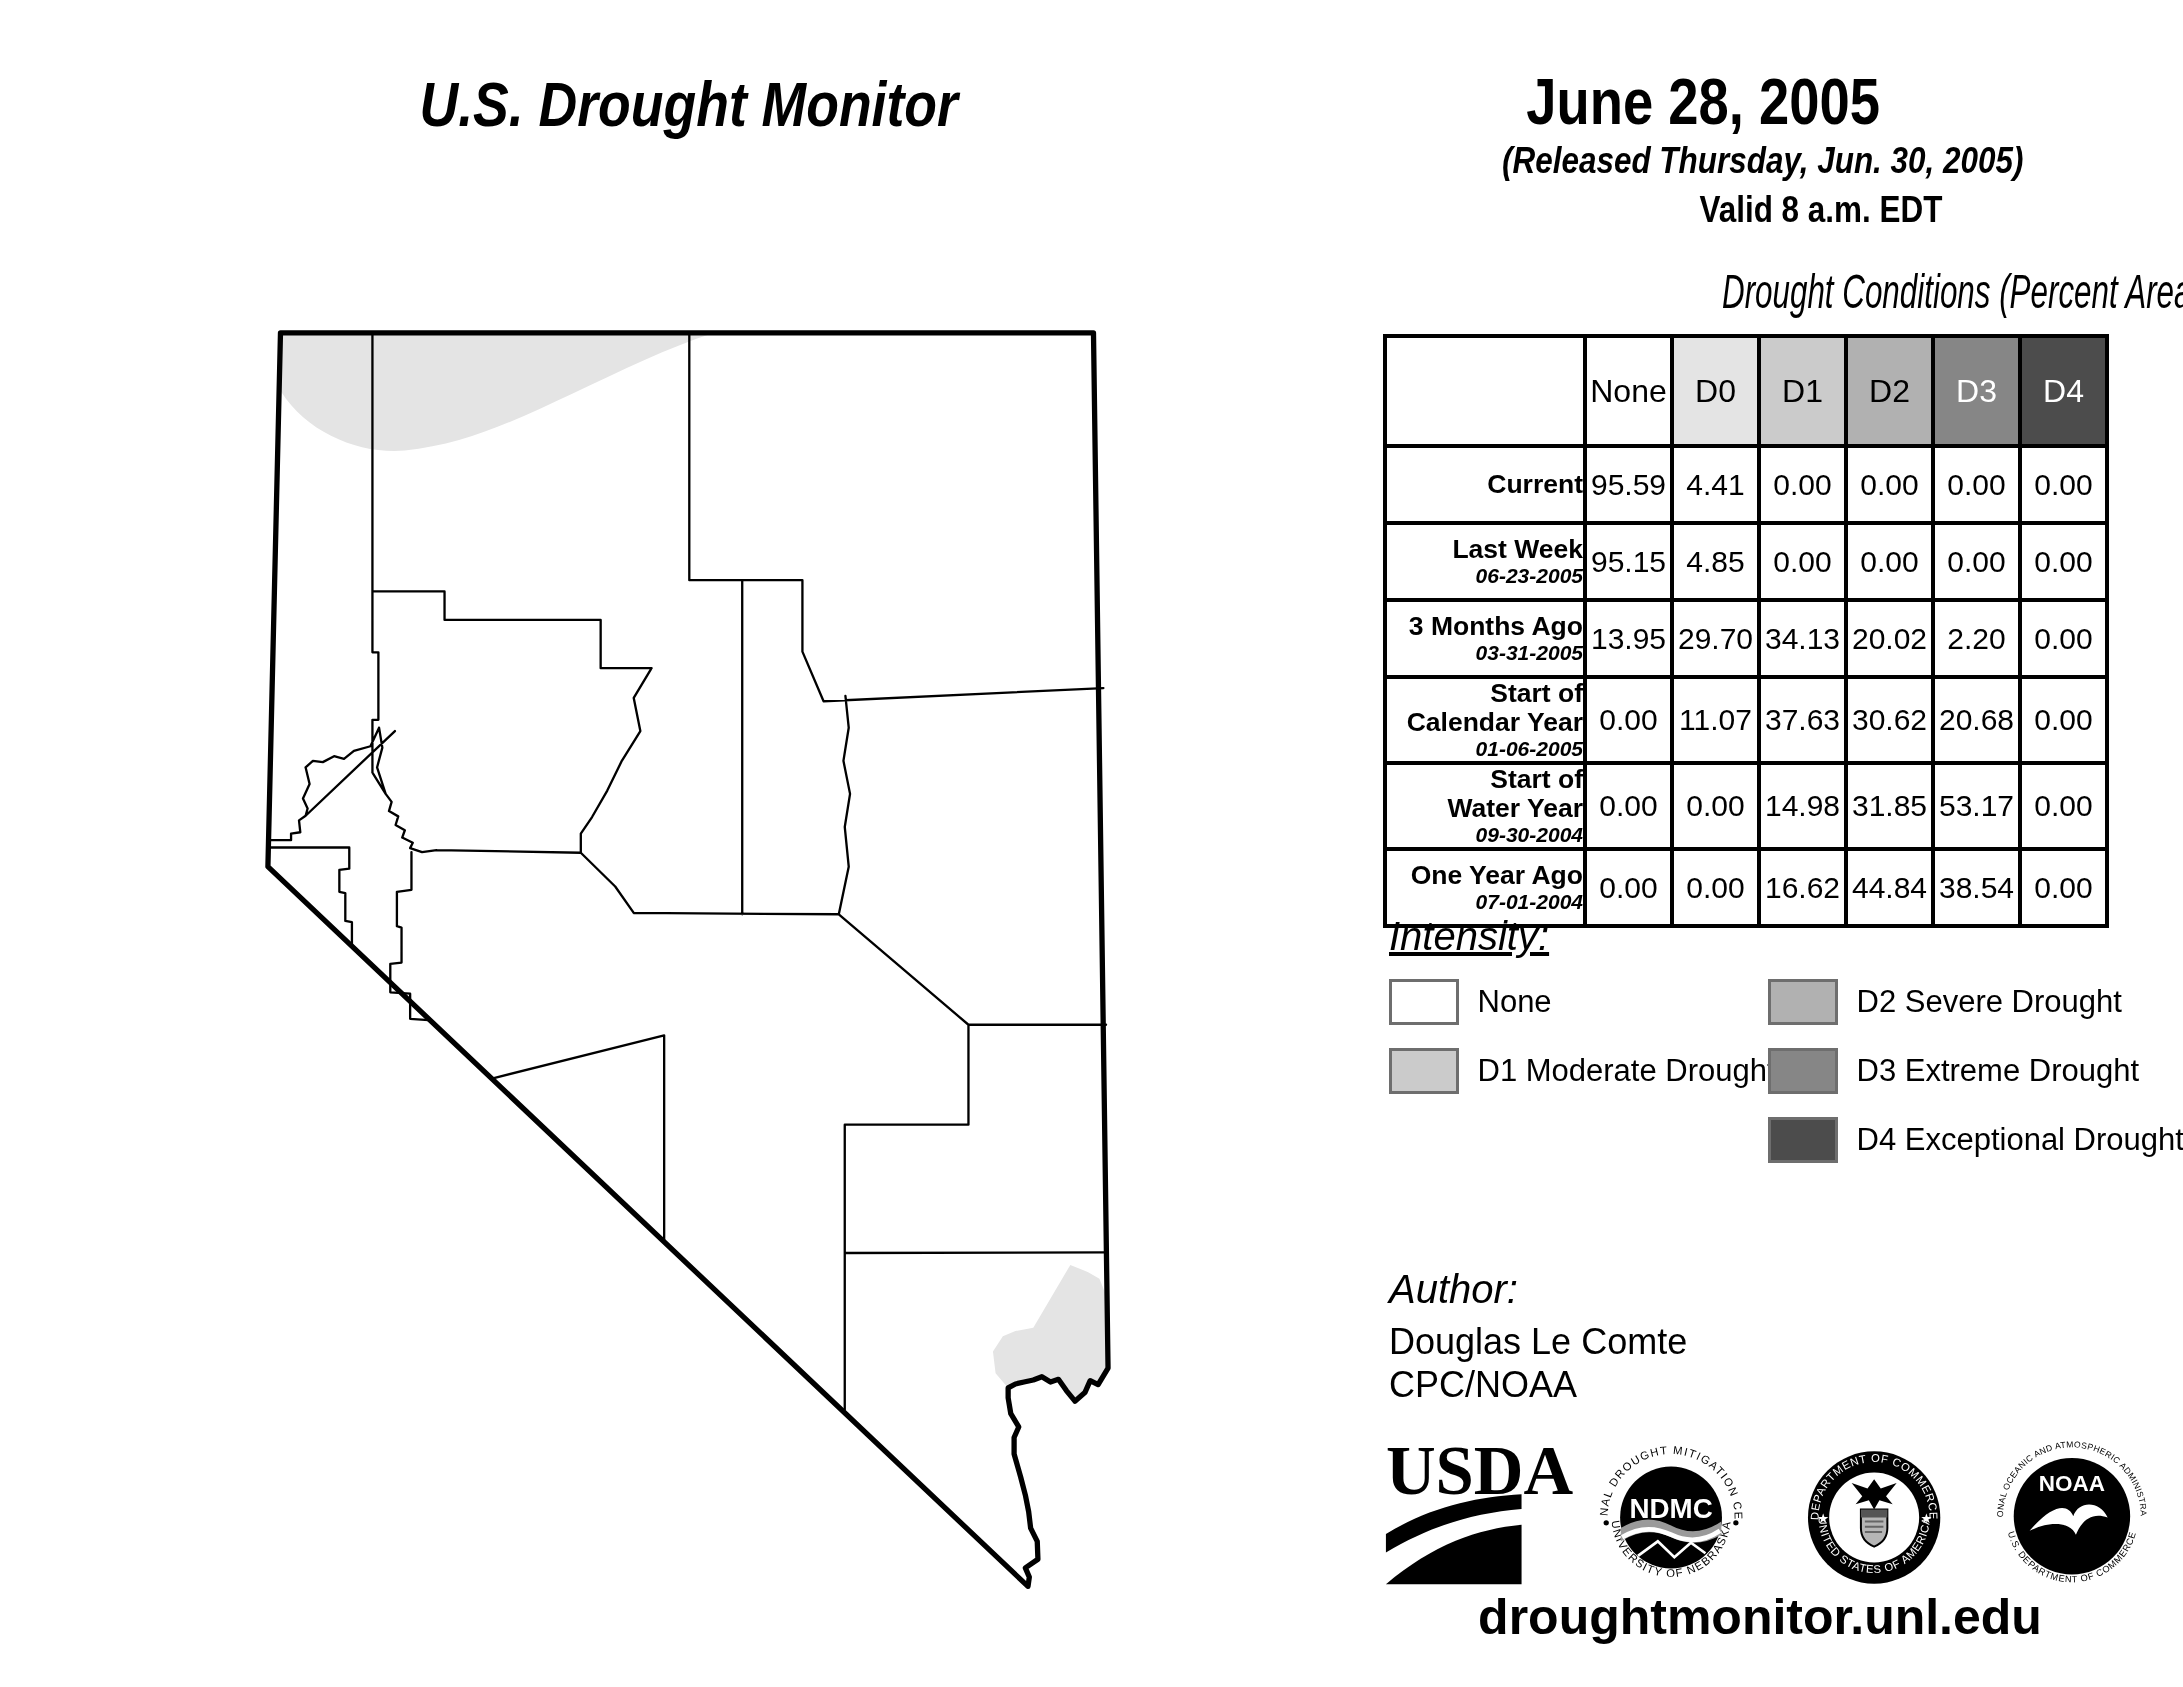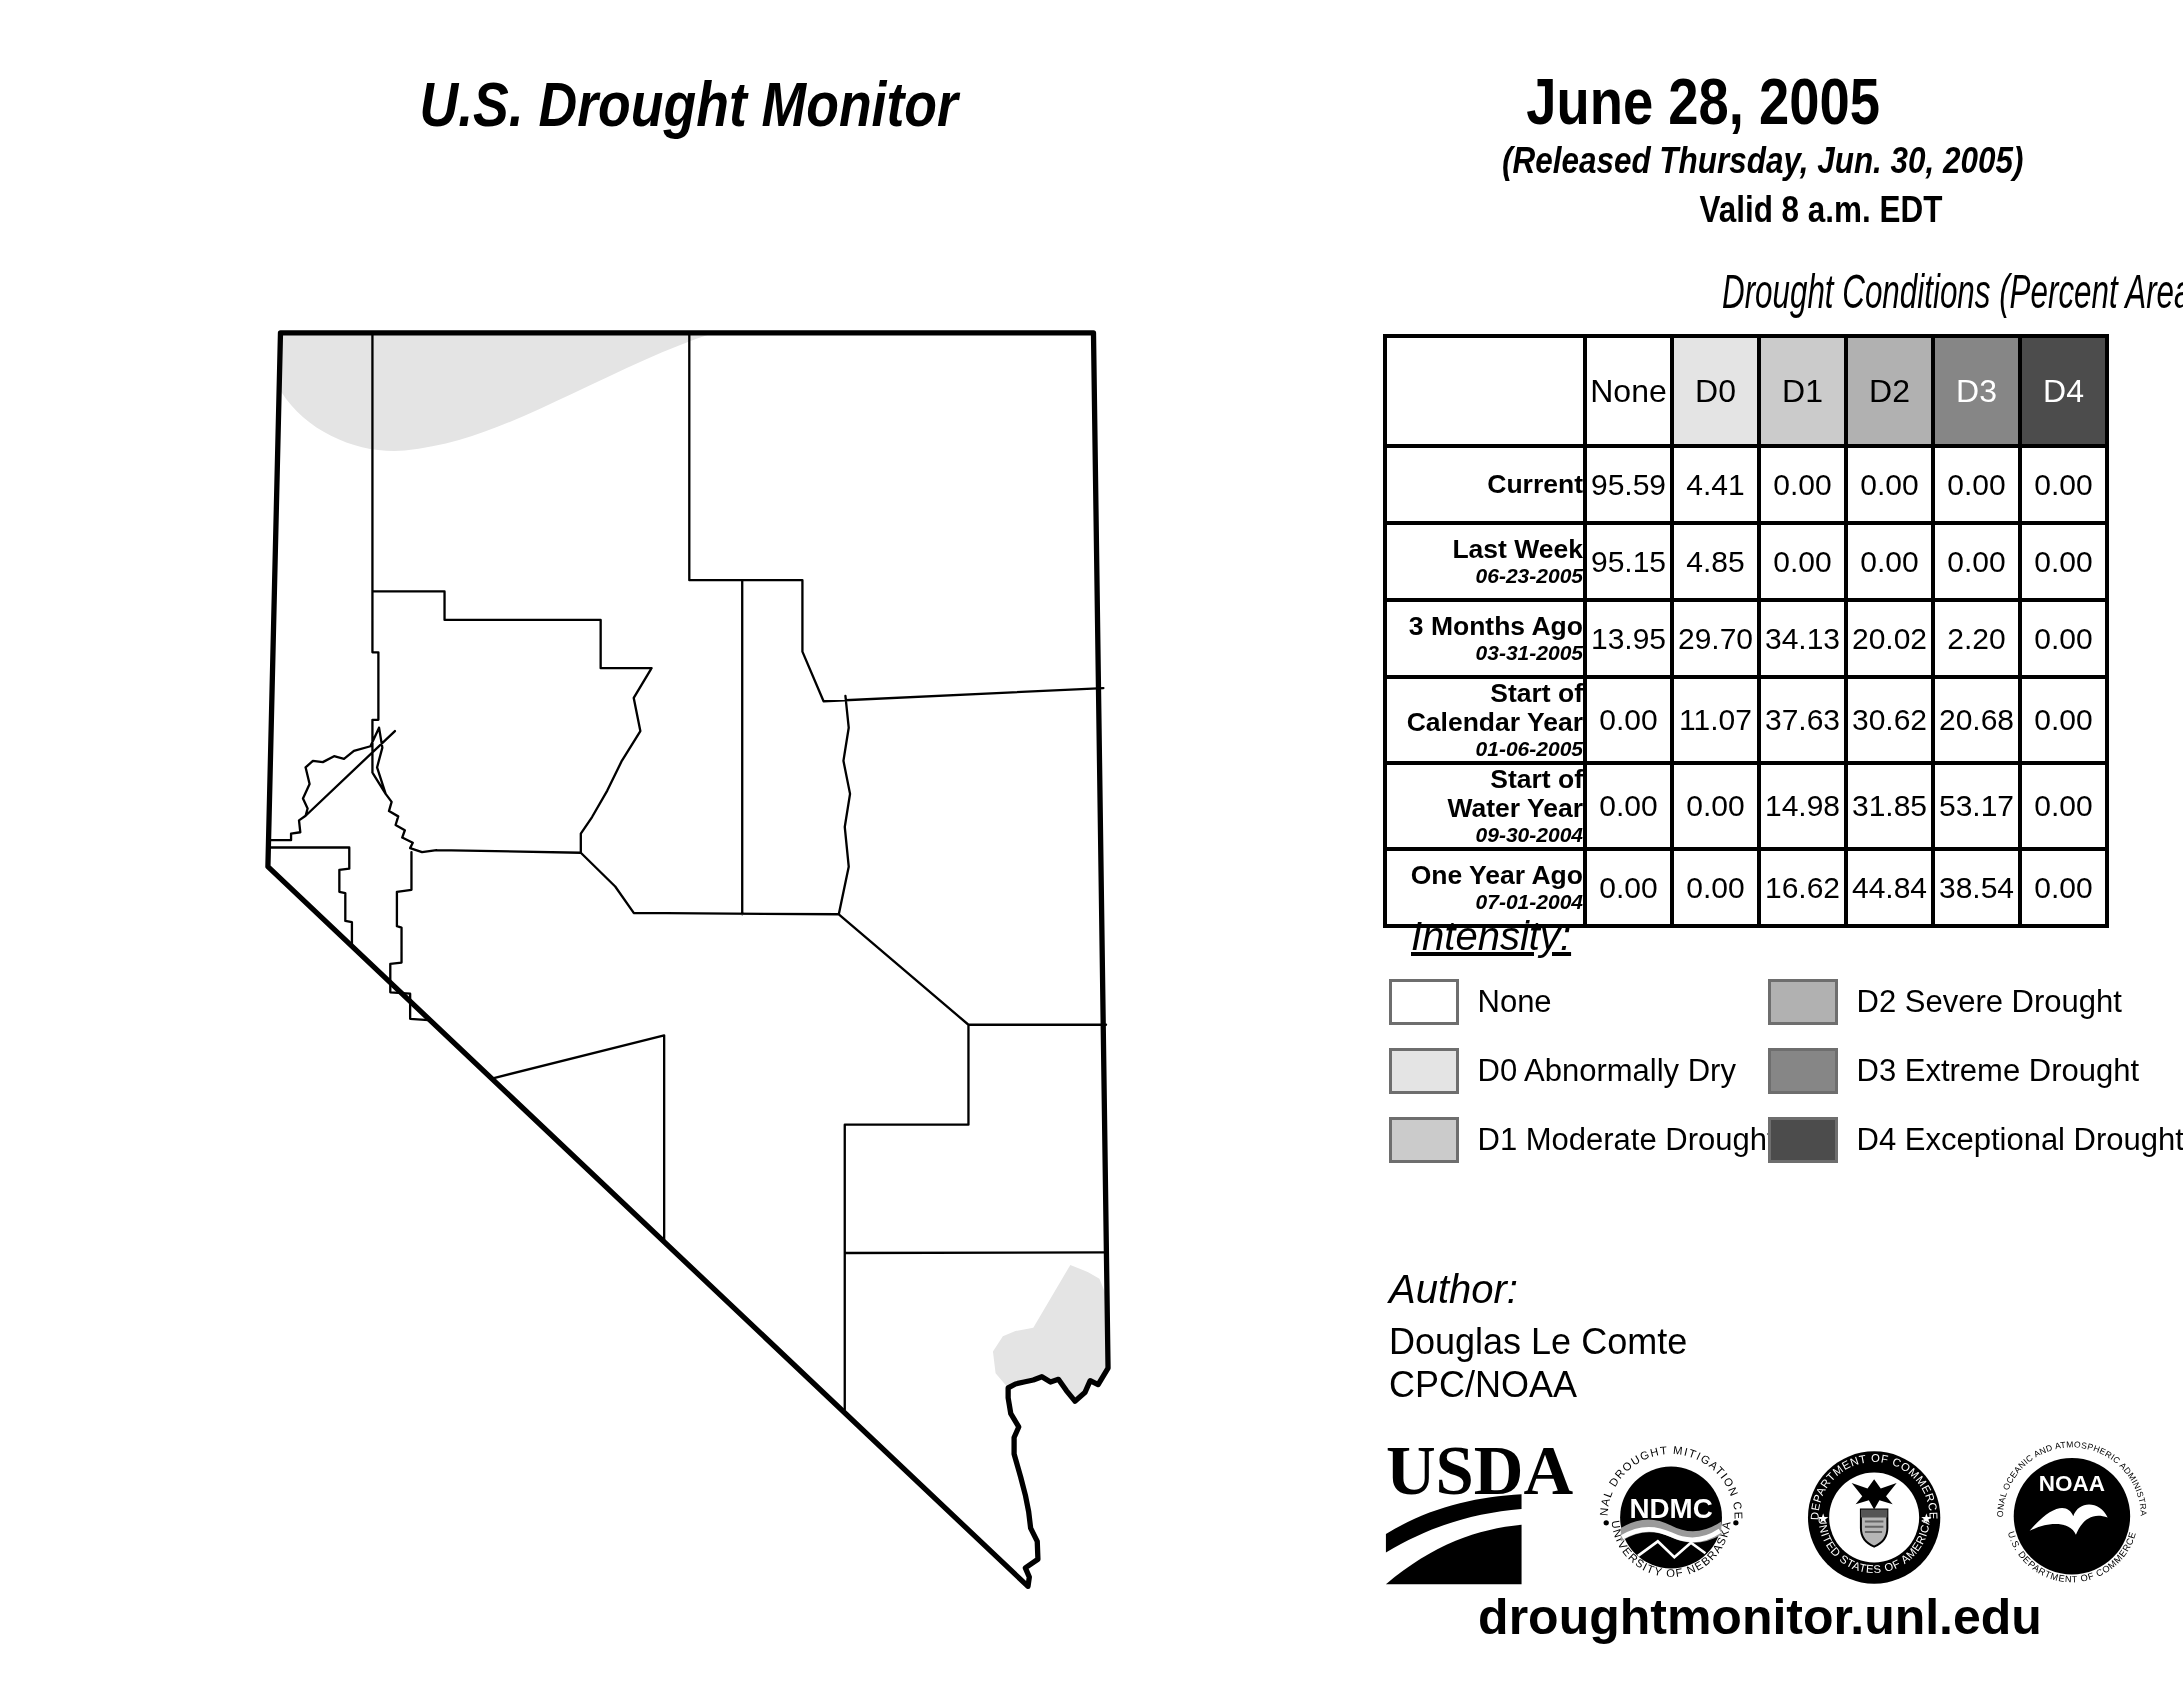--- a/index.html
+++ b/index.html
@@ -25,21 +25,21 @@
   th.corner{border:none;background:#fff;}
   th.light-text{color:#fff;}
   tr.hdr{height:110px;}
   tr.drow{height:77px;}
   td.lbl{width:196px;text-align:right;vertical-align:middle;background:#fff;}
   td.val{width:83px;text-align:center;vertical-align:middle;font-size:30px;background:#fff;}
   .rlabel{font-weight:bold;font-size:26.5px;line-height:29px;}
   .rsub{font-weight:bold;font-style:italic;font-size:21px;line-height:24px;}
 
   
-  .int-head{left:1389px;top:914px;font-size:40px;font-style:italic;text-decoration:underline;margin-left:22px;}
+  .int-head{left:1389px;top:914px;font-size:40px;font-style:italic;text-decoration:underline;}
   .leg-col{display:flex;flex-direction:column;}
   .leg-c1{left:1389px;top:978px;}
   .leg-c2{left:1768px;top:978px;}
   .leg-item{display:flex;align-items:center;height:48px;margin-bottom:21px;}
   .swatch{width:70px;height:46px;border:3.3px solid #6e6e6e;box-sizing:border-box;margin-right:18.5px;flex:0 0 auto;}
   .leg-label{font-size:31px;white-space:nowrap;}
 
   
   .notes{left:1389px;top:1133px;width:761px;font-size:30px;font-style:italic;line-height:40px;}
   .auth-head{left:1389px;top:1267px;font-size:40px;font-style:italic;}
@@ -209,24 +209,20 @@
     </table>
 
   <div class="abs int-head">Intensity:</div>
 
   <div class="abs leg-col leg-c1">
     <div class="leg-item">
       <span class="swatch" style="background-color: rgb(255, 255, 255);"></span>
       <span class="leg-label">None</span>
     </div>
     <div class="leg-item">
-      <span class="swatch" style="background-color: rgb(228, 228, 228);"></span>
-      <span class="leg-label">D0 Abnormally Dry</span>
-    </div>
-    <div class="leg-item">
       <span class="swatch" style="background-color: rgb(203, 203, 203);"></span>
       <span class="leg-label">D1 Moderate Drought</span>
     </div>
   </div>
 
   <div class="abs leg-col leg-c2">
     <div class="leg-item">
       <span class="swatch" style="background-color: rgb(177, 177, 177);"></span>
       <span class="leg-label">D2 Severe Drought</span>
     </div>

